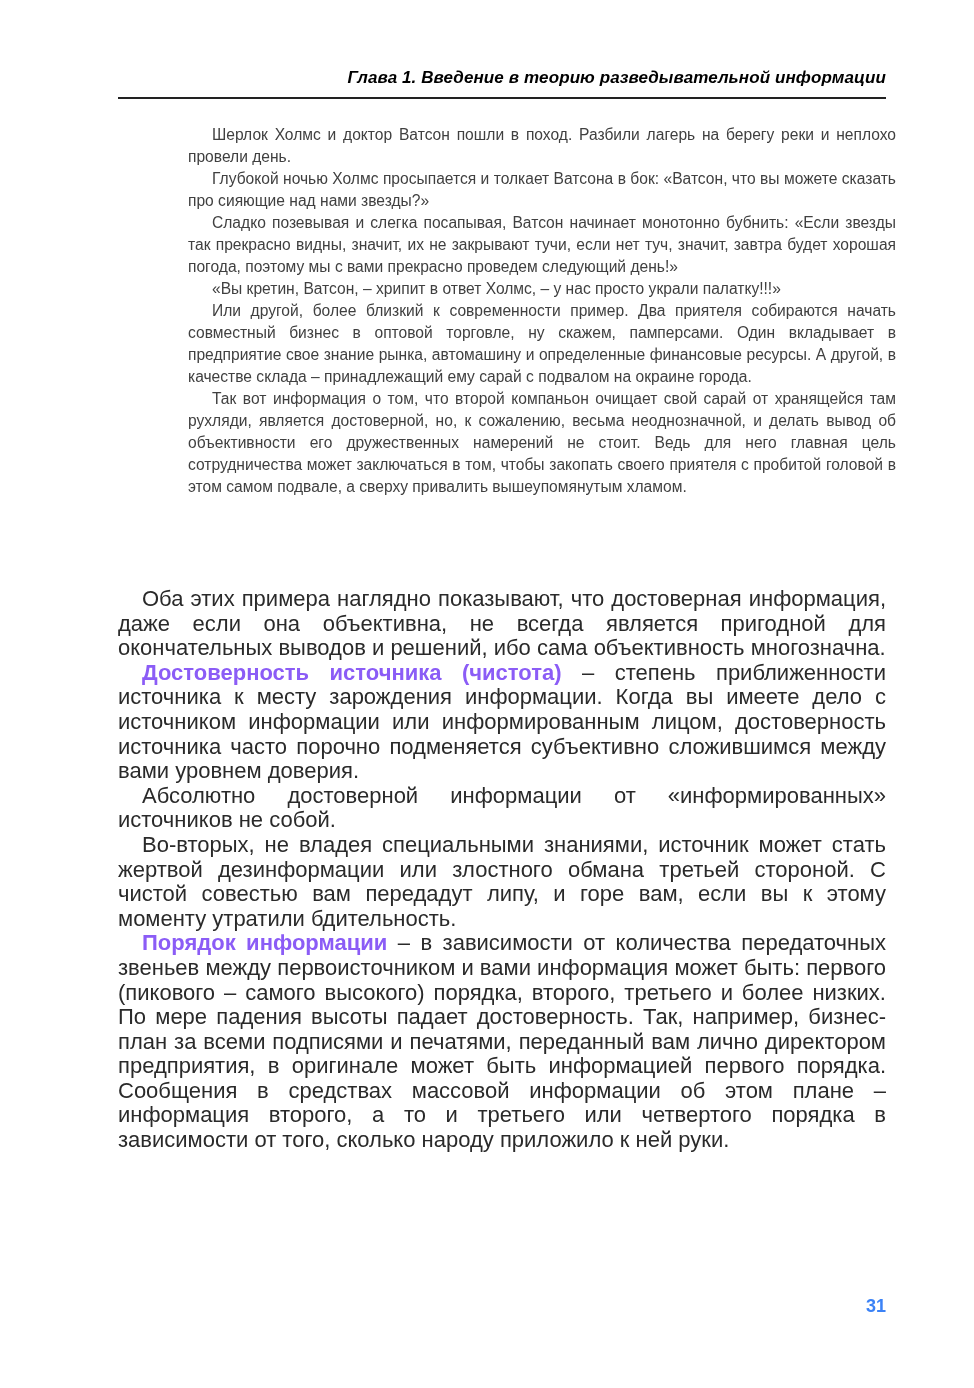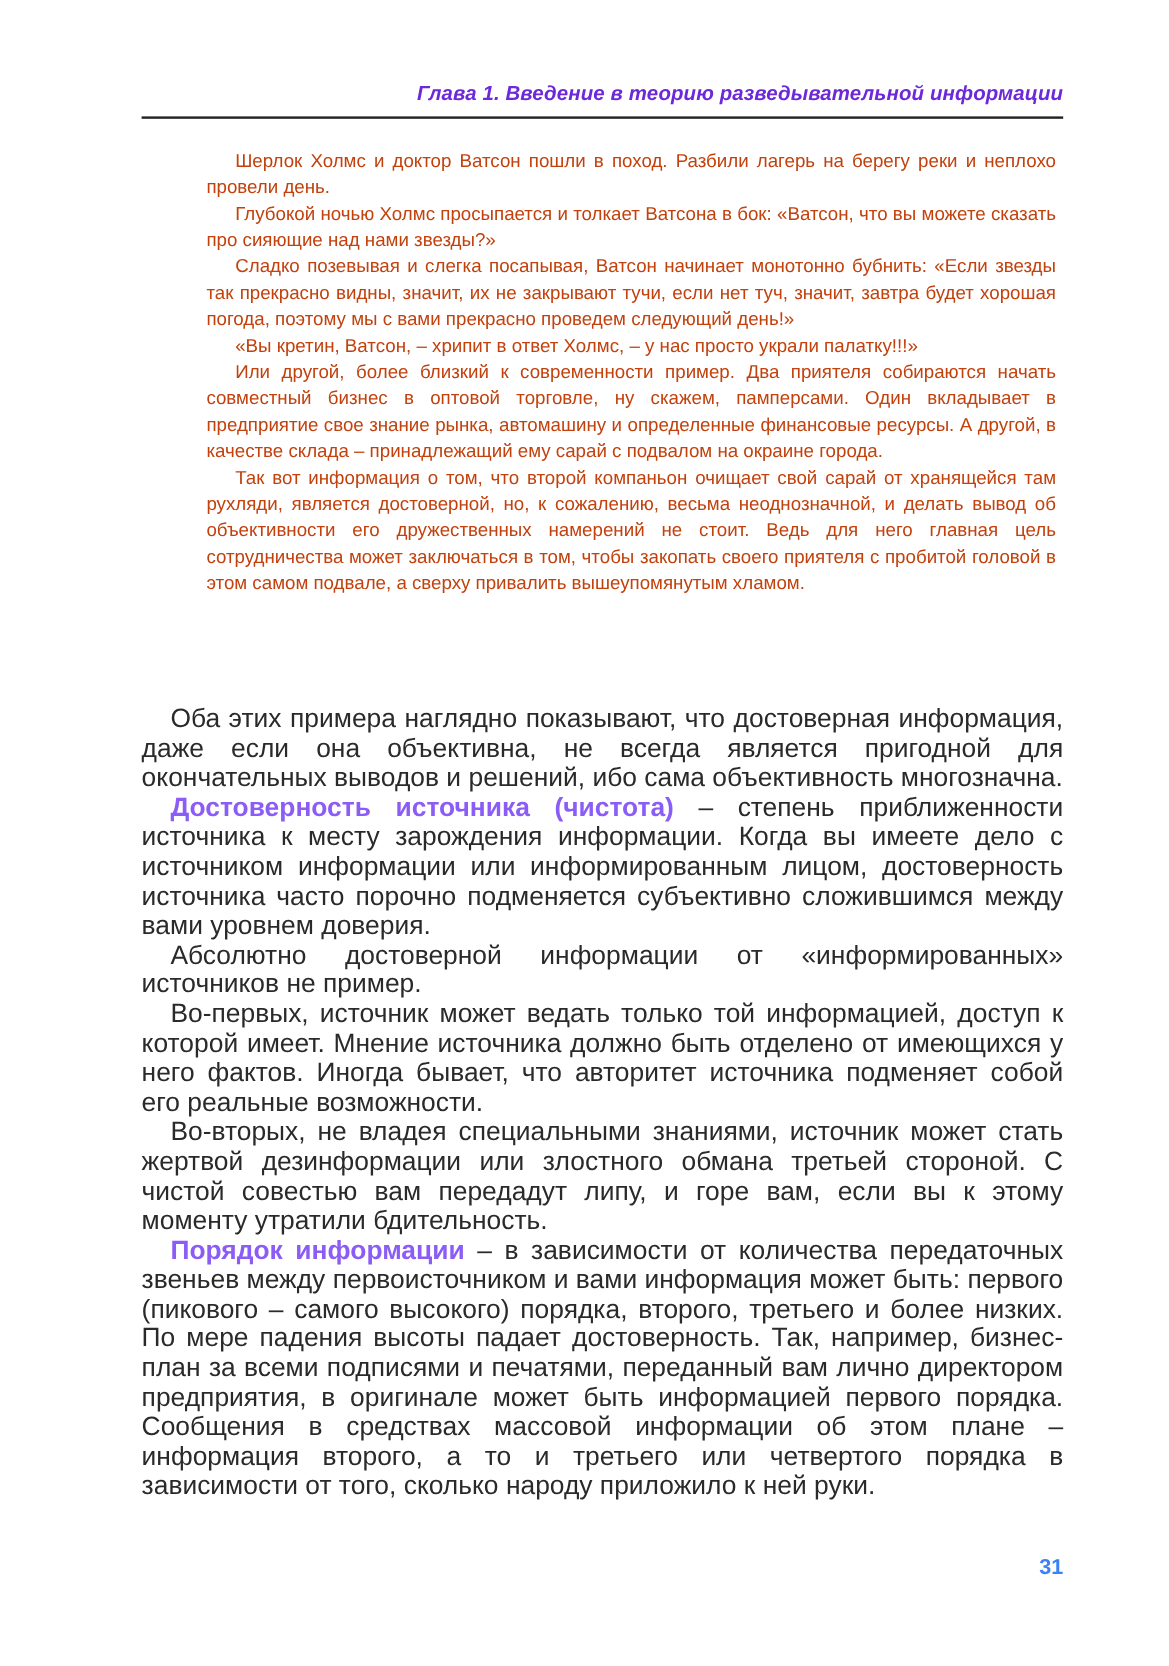--- a/index.html
+++ b/index.html
@@ -1,22 +1,22 @@
 <!DOCTYPE html>
 <html><head>
 <meta charset="utf-8">
 <style>
   html, body { margin:0; padding:0; background:#ffffff; }
   body { width:974px; height:1388px; position:relative; overflow:hidden;
          font-family:"Liberation Sans", "DejaVu Sans", sans-serif; color:#2a2a2a; }
   .running-head { position:absolute; left:118px; top:68px; width:768px; text-align:right;
-         font-style:italic; font-weight:bold; font-size:17px; color:#6d28d9; letter-spacing:0.1px; }
+         font-style:italic; font-weight:bold; font-size:17px; color:#000000; letter-spacing:0.1px; }
   .head-rule { position:absolute; left:118px; top:97px; width:768px; height:2px; background:#222; }
-  .quote-block { position:absolute; left:172px; top:124px; width:708px;
-         font-size:15.6px; line-height:22px; color:#c2410c; text-align:justify; }
+  .quote-block { position:absolute; left:188px; top:124px; width:708px;
+         font-size:15.6px; line-height:22px; color:#404040; text-align:justify; }
   .quote-block p { margin:0; text-indent:24px; }
   .body-text { position:absolute; left:118px; top:587px; width:768px;
          font-size:22px; line-height:24.6px; color:#2a2a2a; text-align:justify; }
   .body-text p { margin:0; text-indent:24px; }
   .body-text b { font-weight:bold; color:#8b5cf6; }
   .page-number { position:absolute; right:88px; top:1296px; font-size:18px; font-weight:bold; color:#3b82f6; }
 </style>
 </head>
 <body>
 
@@ -28,19 +28,18 @@
   <p>Глубокой ночью Холмс просыпается и толкает Ватсона в бок: «Ватсон, что вы можете сказать про сияющие над нами звезды?»</p>
   <p>Сладко позевывая и слегка посапывая, Ватсон начинает монотонно бубнить: «Если звезды так прекрасно видны, значит, их не закрывают тучи, если нет туч, значит, завтра будет хорошая погода, поэтому мы с вами прекрасно проведем следующий день!»</p>
   <p>«Вы кретин, Ватсон, – хрипит в ответ Холмс, – у нас просто украли палатку!!!»</p>
   <p>Или другой, более близкий к современности пример. Два приятеля собираются начать совместный бизнес в оптовой торговле, ну скажем, памперсами. Один вкладывает в предприятие свое знание рынка, автомашину и определенные финансовые ресурсы. А другой, в качестве склада – принадлежащий ему сарай с подвалом на окраине города.</p>
   <p>Так вот информация о том, что второй компаньон очищает свой сарай от хранящейся там рухляди, является достоверной, но, к сожалению, весьма неоднозначной, и делать вывод об объективности его дружественных намерений не стоит. Ведь для него главная цель сотрудничества может заключаться в том, чтобы закопать своего приятеля с пробитой головой в этом самом подвале, а сверху привалить вышеупомянутым хламом.</p>
 </div>
 
 <div class="body-text">
   <p>Оба этих примера наглядно показывают, что достоверная информация, даже если она объективна, не всегда является пригодной для окончательных выводов и решений, ибо сама объективность многозначна.</p>
   <p><b>Достоверность источника (чистота)</b><span> – степень приближенности источника к месту зарождения информации. Когда вы имеете дело с источником информации или информированным лицом, достоверность источника часто порочно подменяется субъективно сложившимся между вами уровнем доверия.</span></p>
-  <p>Абсолютно достоверной информации от «информированных» источников не пример.</p>
-  <p>Во-первых, источник может ведать только той информацией, доступ к которой имеет. Мнение источника должно быть отделено от имеющихся у него фактов. Иногда бывает, что авторитет источника подменяет собой его реальные возможности.</p>
+  <p>Абсолютно достоверной информации от «информированных» источников не собой.</p>
   <p>Во-вторых, не владея специальными знаниями, источник может стать жертвой дезинформации или злостного обмана третьей стороной. С чистой совестью вам передадут липу, и горе вам, если вы к этому моменту утратили бдительность.</p>
   <p><b>Порядок информации</b><span> – в зависимости от количества передаточных звеньев между первоисточником и вами информация может быть: первого (пикового – самого высокого) порядка, второго, третьего и более низких. По мере падения высоты падает достоверность. Так, например, бизнес-план за всеми подписями и печатями, переданный вам лично директором предприятия, в оригинале может быть информацией первого порядка. Сообщения в средствах массовой информации об этом плане – информация второго, а то и третьего или четвертого порядка в зависимости от того, сколько народу приложило к ней руки.</span></p>
 </div>
 
 <div class="page-number">31</div>
 
 </body></html>

